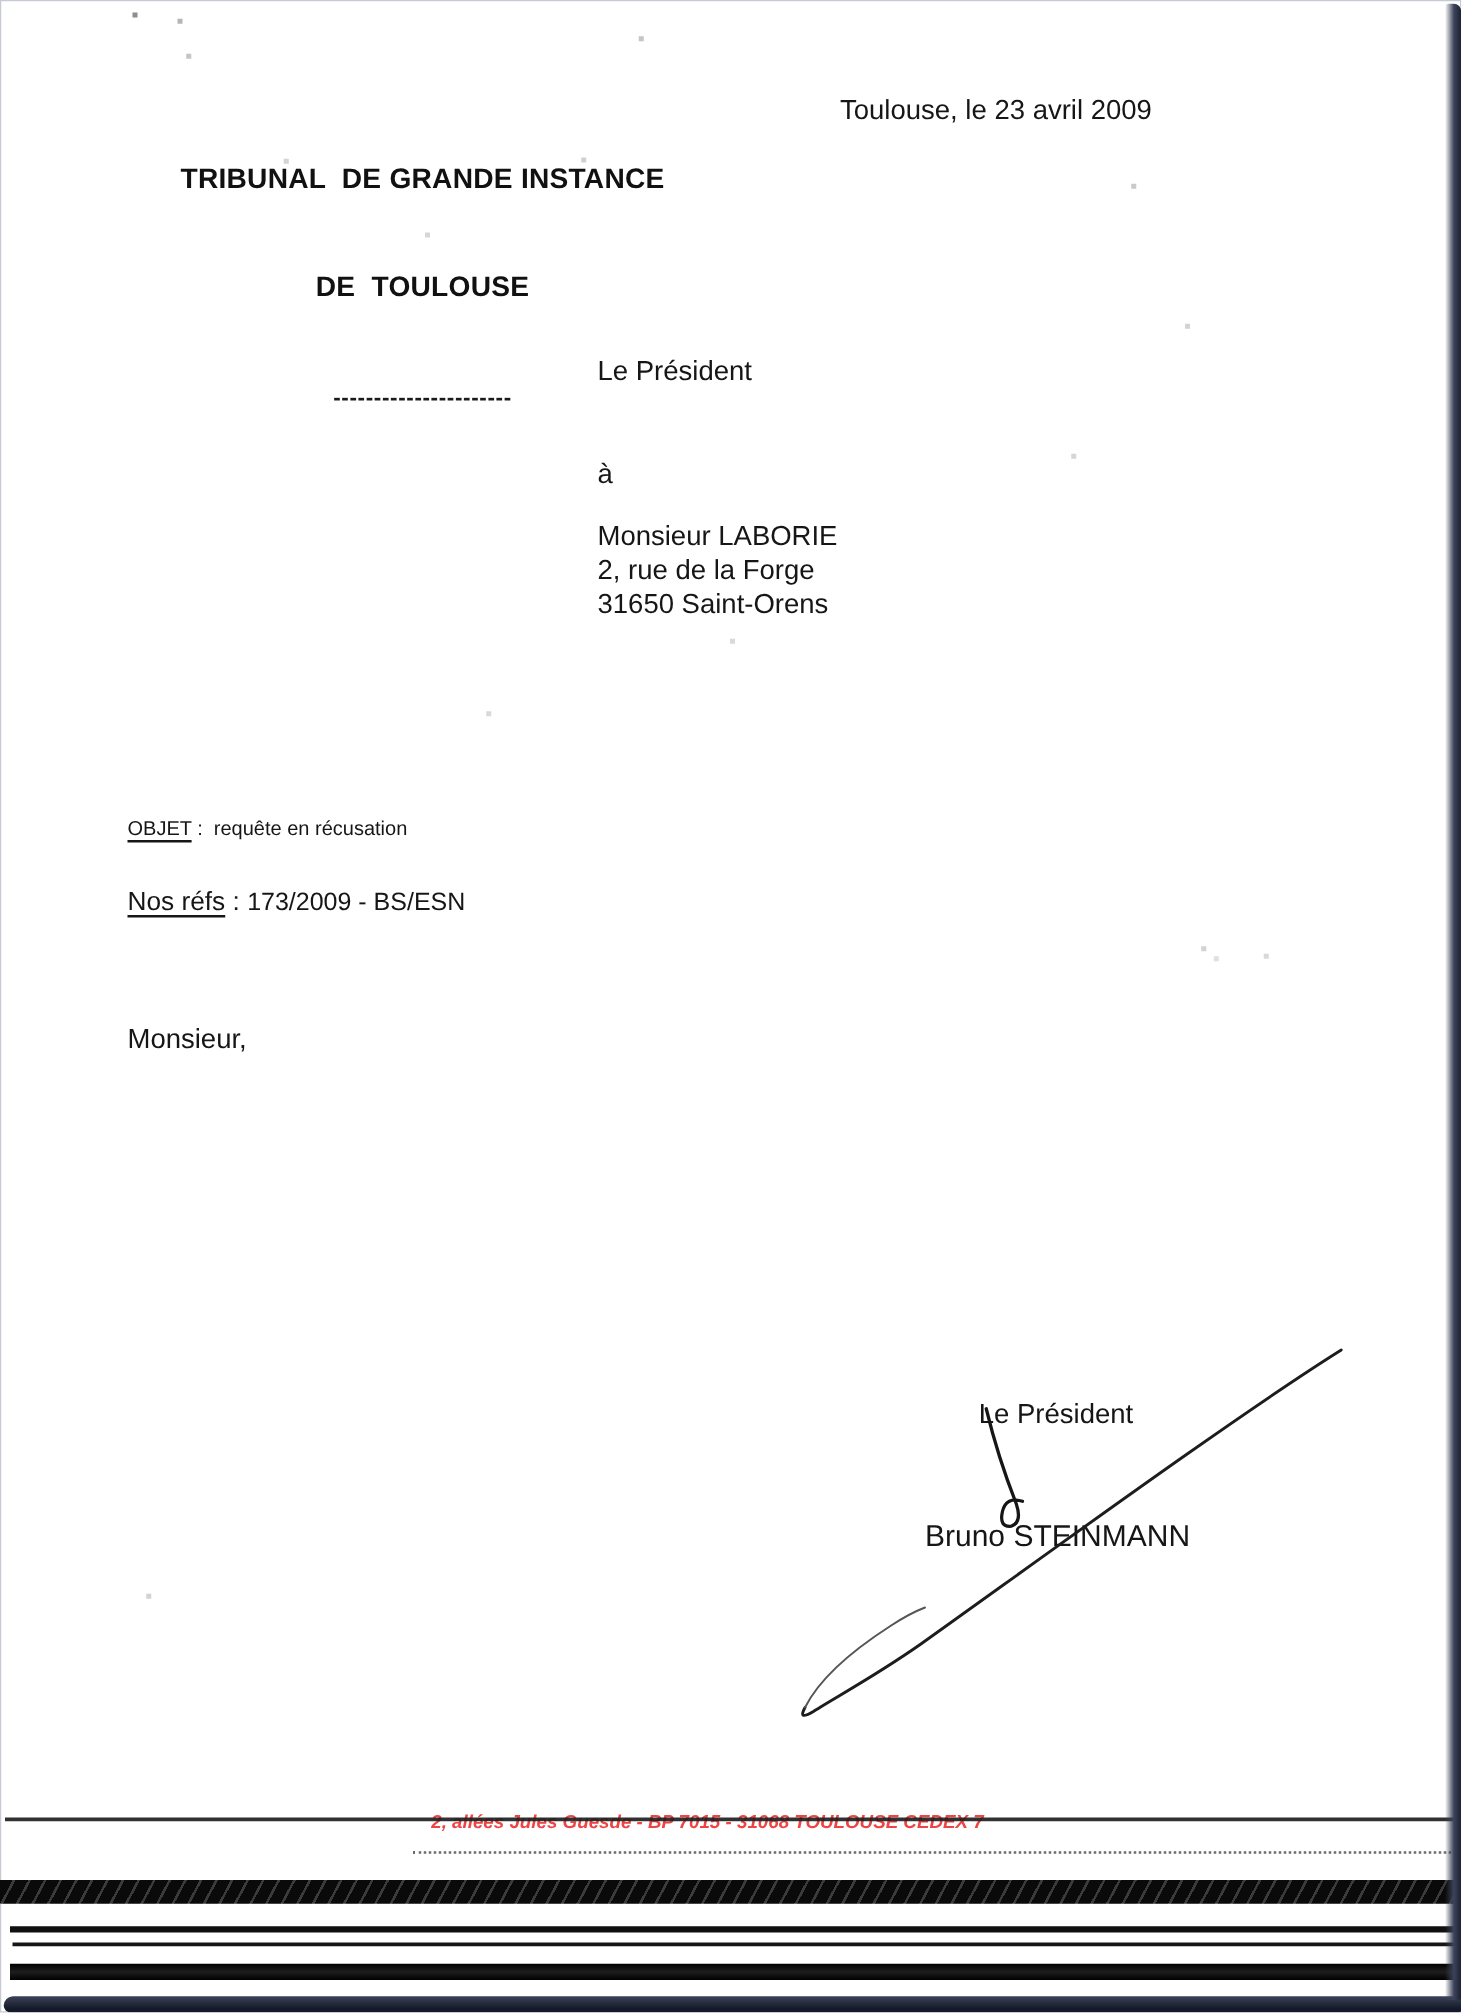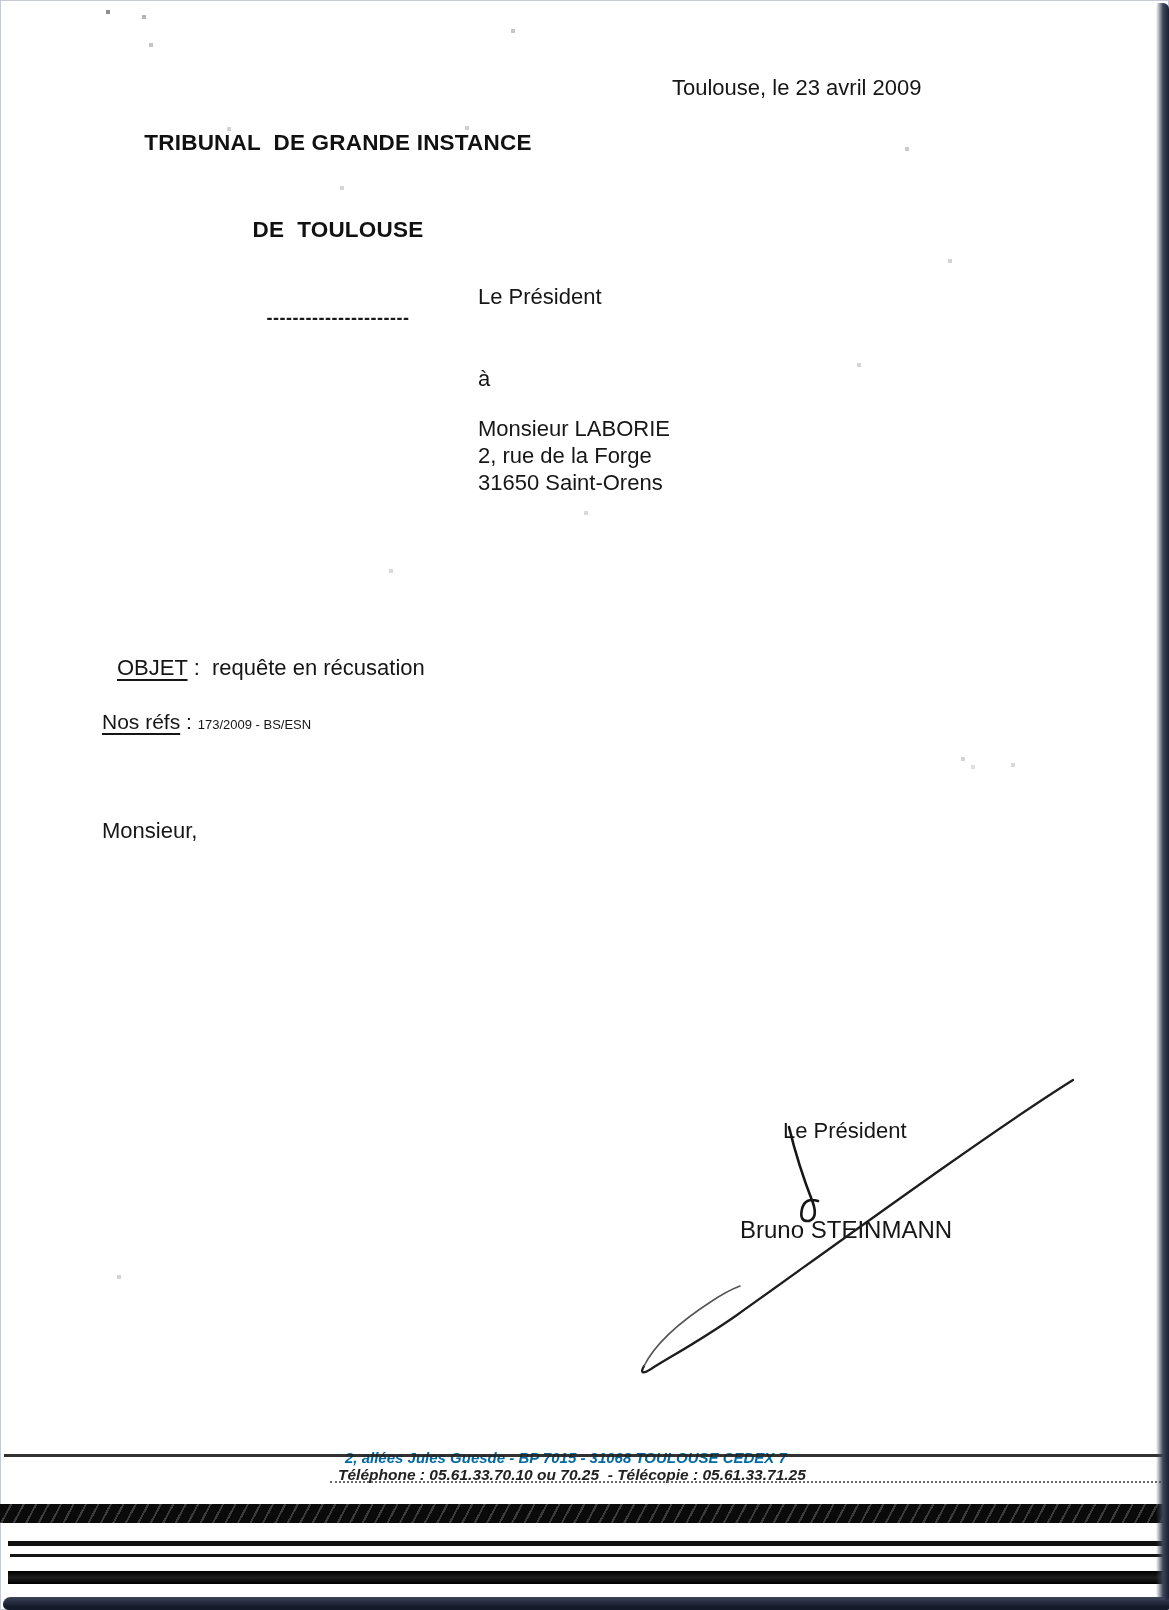--- a/index.html
+++ b/index.html
@@ -15,37 +15,37 @@
     font-weight:700;font-size:22.5px;line-height:29px;letter-spacing:.2px;color:#111;margin-left:28px;}
   .letterhead .rule{font-weight:700;letter-spacing:.5px;font-size:18px;line-height:20px;margin-top:6px;color:#1a1a1a;}
   .dateline{left:672px;top:75px;font-size:22px;}
 
   
   .rcpt{left:478px;font-size:22px;}
   .r1{top:284px;} .r2{top:312px;} .r3{top:366px;}
   .r4{top:416px;} .r5{top:443px;} .r6{top:470px;}
 
   
-  .subject{left:117px;top:655px;font-size:22px;}
+  .subject{left:102px;top:655px;font-size:16px;}
   .reference{left:102px;top:710px;font-size:21px;}
   .u{text-decoration:underline;text-decoration-thickness:2px;text-underline-offset:4px;}
-  .ref-value{font-size:13px;}
+  .ref-value{font-size:20px;}
 
   
   .salutation{left:102px;top:818px;font-size:22px;}
   .para1{left:102px;top:896px;width:945px;font-size:21.5px;line-height:29px;}
   .para2{left:102px;top:978px;width:945px;font-size:21.5px;}
 
   
   .sig-title{left:783px;top:1118px;font-size:22px;}
   .sig-name{left:740px;top:1216px;font-size:24px;}
   .sig-svg{position:absolute;left:0;top:0;pointer-events:none;}
 
   
-  .f1{left:345px;top:1449px;font-style:italic;font-weight:700;font-size:15px;color:#0369a1;}
+  .f1{left:345px;top:1449px;font-style:italic;font-weight:700;font-size:15px;color:#ef4444;}
   .f2{left:338px;top:1466px;font-style:italic;font-weight:700;font-size:15.5px;color:#222;}
   .strike-line{position:absolute;left:4px;right:6px;top:1454px;height:3px;background:#1f1f1f;opacity:.92;}
   .f2-underline{position:absolute;left:330px;right:8px;top:1481px;height:0;border-top:2px dotted #6b6b6b;}
 
   
   .bar{position:absolute;left:0;right:0;}
   .bar-hatch{top:1504px;height:19px;background:repeating-linear-gradient(118deg,#0a0a0a 0 9px,#3b3b3b 9px 11px);}
   .bar-line-a{left:8px;top:1541px;height:5px;background:#101010;}
   .bar-line-b{left:10px;top:1554px;height:3px;background:#161616;}
   .bar-thick{left:8px;top:1571px;height:13px;background:linear-gradient(#000,#1e1e1e 50%,#000);}
@@ -100,21 +100,20 @@
   <div class="txt sig-title">Le Président</div>
   <div class="txt sig-name">Bruno STEINMANN</div>
 
   <svg class="sig-svg" width="1169" height="1610" viewBox="0 0 1169 1610" fill="none">
     <path d="M1073 1080 C 990 1132 838 1243 737 1315 C 700 1341 668 1358 651 1369 Q 638 1377 644 1366" stroke="#1d1d1d" stroke-width="2.3" stroke-linecap="round"></path>
     <path d="M 644 1366 C 655 1344 681 1321 712 1301 Q 727 1291 740 1286" stroke="#555555" stroke-width="1.6" stroke-linecap="round"></path>
     <path d="M 789 1127 C 795 1152 804 1180 813 1203 Q 818 1218 809 1221 Q 799 1222 802 1209 Q 805 1197 818 1201" stroke="#161616" stroke-width="2.6" stroke-linecap="round"></path>
   </svg>
 
   <div class="txt f1">2, allées Jules Guesde - BP 7015 - 31068 TOULOUSE CEDEX 7</div>
-  <div class="txt f2">Téléphone : 05.61.33.70.10 ou 70.25  - Télécopie : 05.61.33.71.25</div>
   <div class="strike-line"></div>
   <div class="f2-underline"></div>
 
   <div class="bar bar-hatch"></div>
   <div class="bar bar-line-a"></div>
   <div class="bar bar-line-b"></div>
   <div class="bar bar-thick"></div>
   <div class="frame-bottom"></div>
   <div class="frame-right"></div>
 

